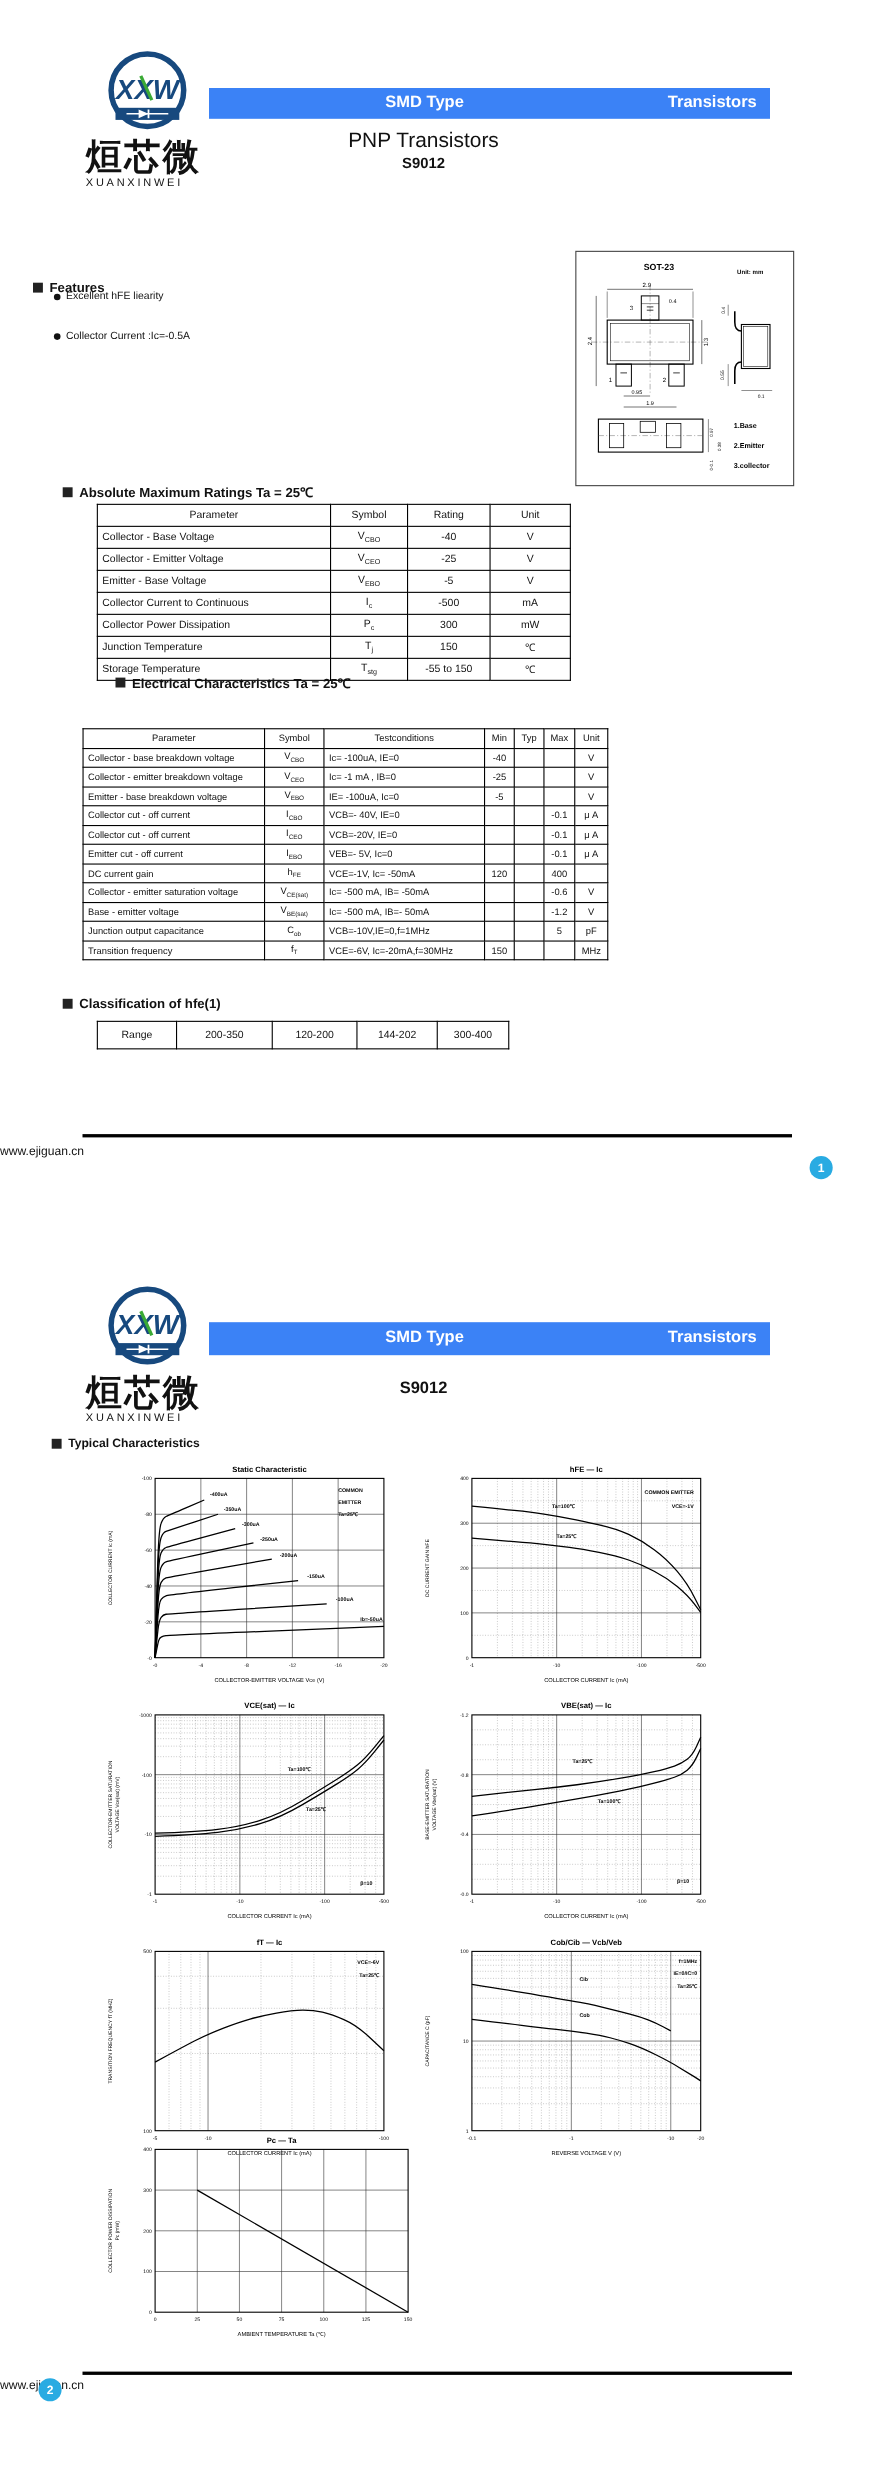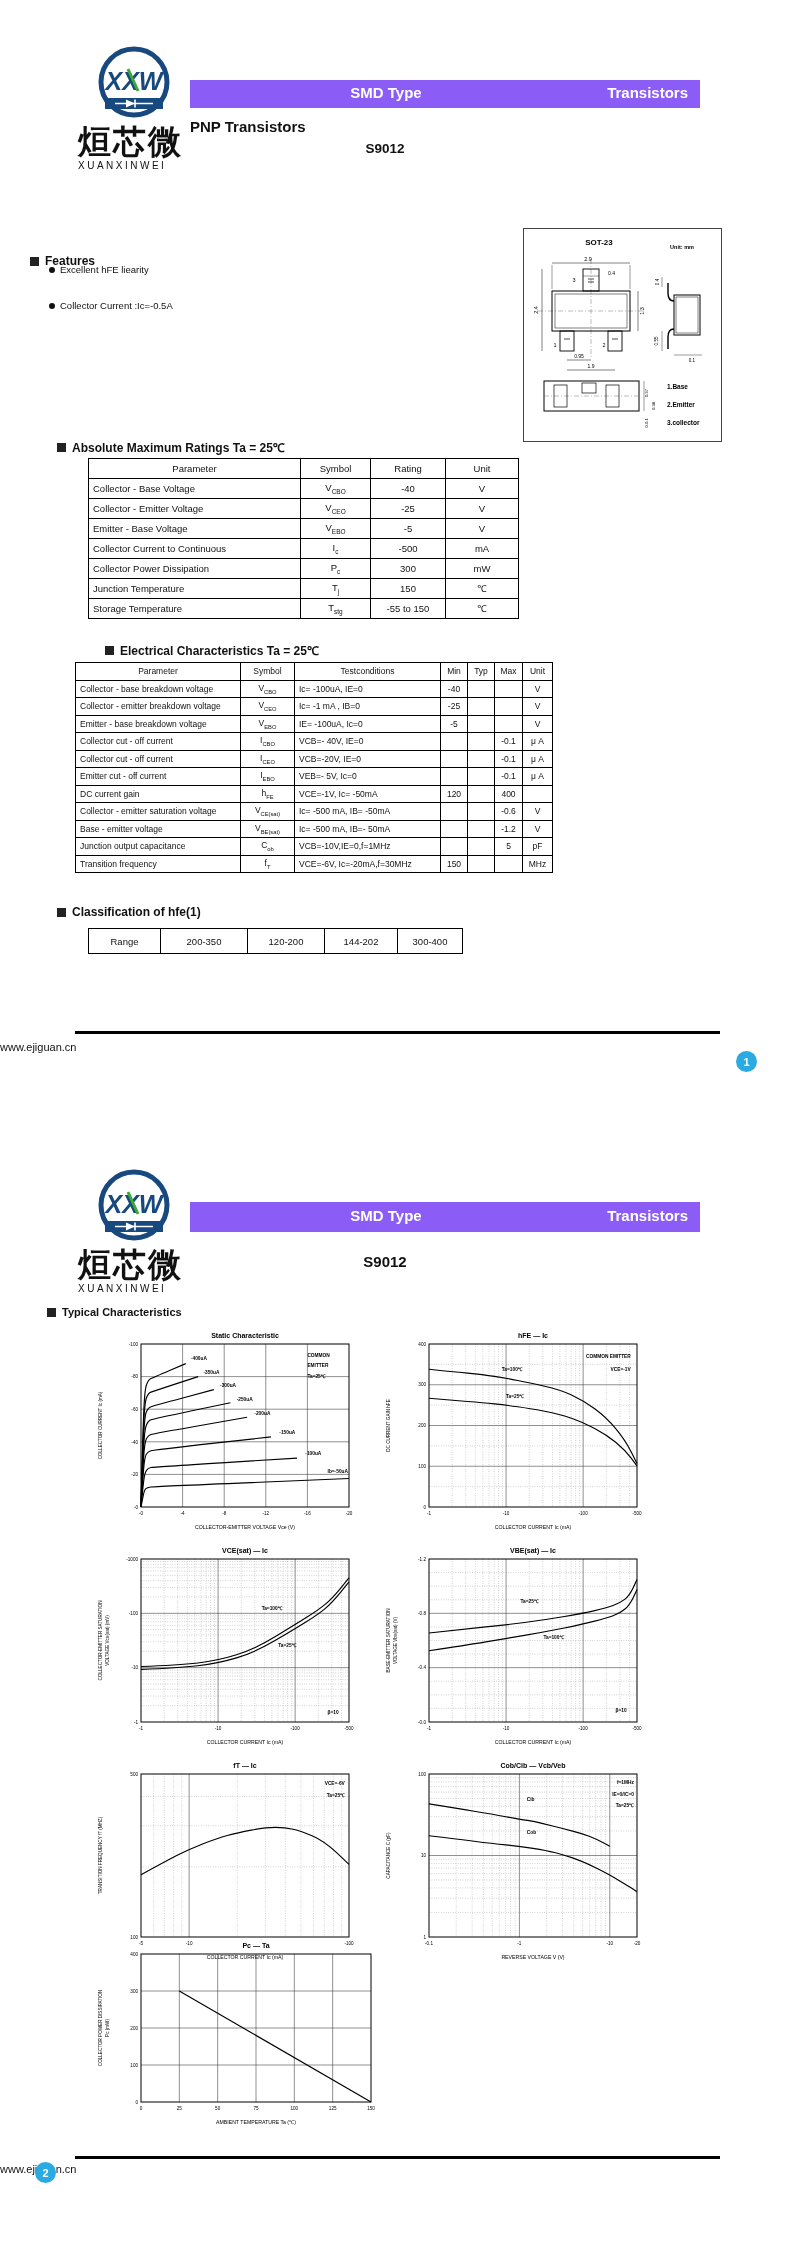--- a/index.html
+++ b/index.html
@@ -4,25 +4,25 @@
 <style>
   html,body{margin:0;padding:0;background:#fff;}
   #page{position:relative;width:793px;height:2244px;background:#fff;overflow:hidden;
         font-family:"Liberation Sans", sans-serif;color:#111;}
   .abs{position:absolute;}
   
   .logo{width:112px;text-align:left;}
   .logo .cn{font-size:33px;font-weight:bold;letter-spacing:2px;line-height:34px;color:#111;}
   .logo .en{font-size:10px;letter-spacing:2.5px;color:#111;margin-top:1px;}
   
-  .bar{height:28px;background:#8b5cf6;color:#fff;}
+  .bar{height:28px;background:#3b82f6;color:#fff;}
   .bar .mid{position:absolute;left:86px;width:220px;top:4px;text-align:center;
             font-size:15px;font-weight:bold;}
   .bar .right{position:absolute;right:12px;top:4px;font-size:15px;font-weight:bold;}
-  .doc-title{width:390px;text-align:left;font-weight:bold;font-size:15px;}
+  .doc-title{width:390px;text-align:center;font-weight:normal;font-size:19px;}
   .doc-sub{width:390px;text-align:center;font-weight:bold;font-size:13.5px;}
   .sect{font-size:12px;font-weight:bold;display:flex;align-items:center;gap:6px;}
   .sq{width:9px;height:9px;background:#222;display:inline-block;}
   .feat-item{font-size:9.5px;display:flex;align-items:center;gap:5px;}
   .dot{width:6px;height:6px;border-radius:50%;background:#111;display:inline-block;}
   
   table.dtable{border-collapse:collapse;table-layout:fixed;border:1.8px solid #000;}
   table.dtable td{border:1.2px solid #000;text-align:center;overflow:hidden;
                   white-space:nowrap;padding:0 2px;}
   table.dtable td.l{text-align:left;padding-left:4px;}
@@ -196,21 +196,21 @@
           <tr>
             <td class="l">Storage Temperature</td>
             <td>T<sub>stg</sub></td>
             <td>-55 to 150</td>
             <td>℃</td>
           </tr>
         </tbody>
       </table>
     </div>
 
-  <div class="abs sect" style="left:57px;top:642px;padding-left:48px;">
+  <div class="abs sect" style="left:57px;top:612px;padding-left:48px;">
     <span class="sq"></span>
     <span>Electrical Characteristics Ta = 25℃</span>
   </div>
   <div class="abs" style="left:75px;top:662px;">
       <table class="dtable ec" style="width:477px">
         <colgroup>
           <col style="width:165px">
           <col style="width:54px">
           <col style="width:146px">
           <col style="width:27px">

